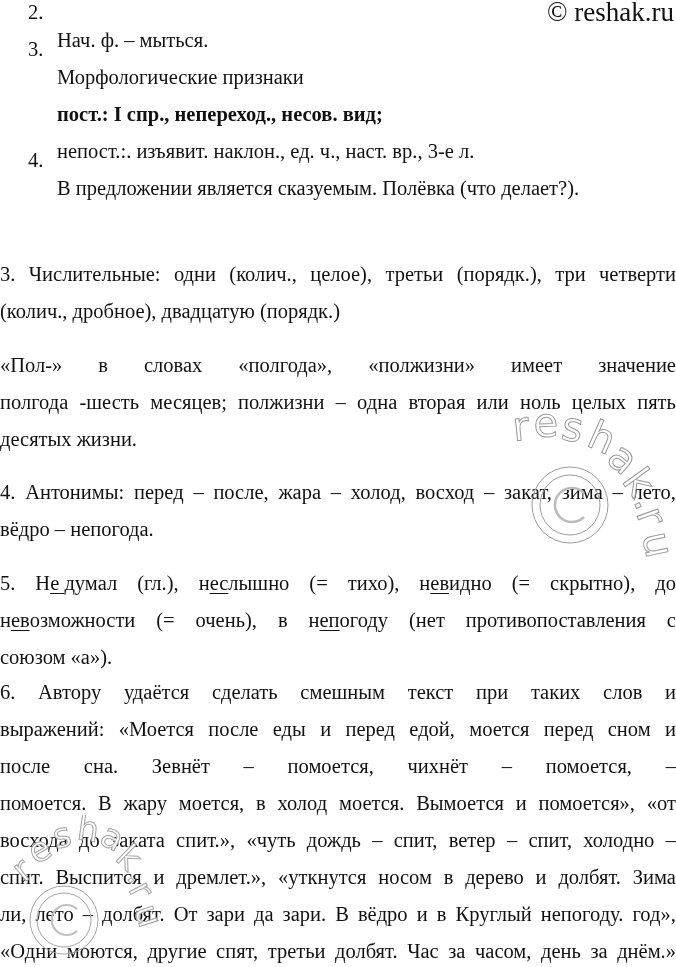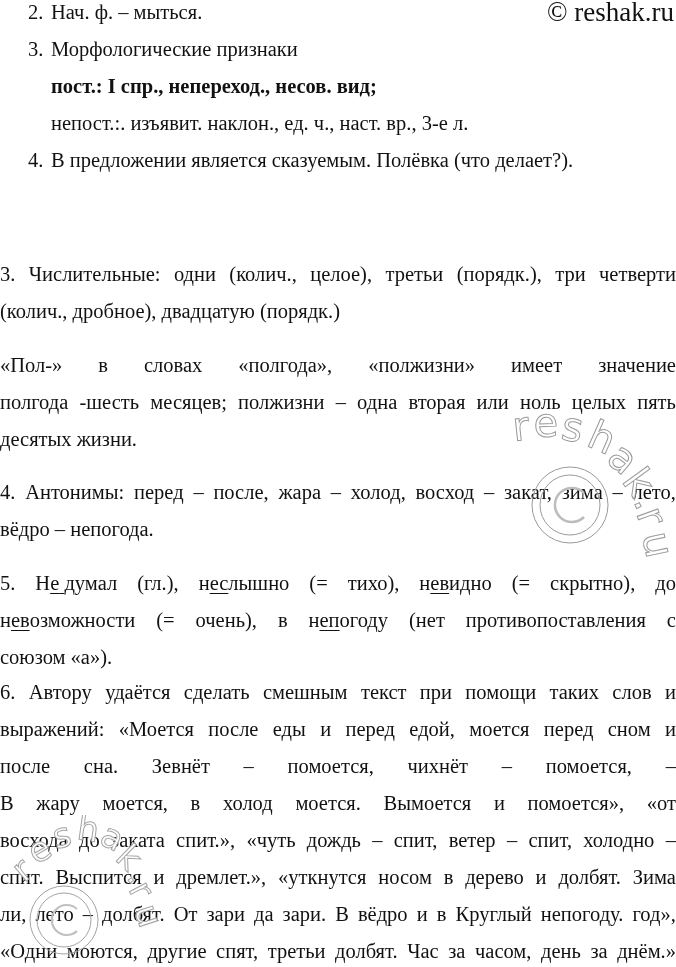--- a/index.html
+++ b/index.html
@@ -35,21 +35,22 @@
       position: absolute;
       white-space: nowrap;
       line-height: 24px;
     }
     .li-num {
       position: absolute;
       left: 28px;
     }
     .li-text {
       position: absolute;
-      left: 51px;
+      left: 57px;
+      margin-top: 28px;
     }
     .para {
       position: absolute;
       left: 0;
       width: 676px;
       line-height: 37px;
       text-align: justify;
       text-align-last: left;
     }
     .para .ll {
@@ -192,21 +193,20 @@
 
   <div class="para" style="top:674px;">
     <div class="jl-wrap">
       <span>6.</span>
       <span>Автору</span>
       <span>удаётся</span>
       <span>сделать</span>
       <span>смешным</span>
       <span>текст</span>
       <span>при</span>
-      <span>помощи</span>
       <span>таких</span>
       <span>слов</span>
       <span>и</span>
     </div>
     <div class="jl-wrap">
       <span>выражений:</span>
       <span>«Моется</span>
       <span>после</span>
       <span>еды</span>
       <span>и</span>
@@ -222,20 +222,21 @@
       <span>сна.</span>
       <span>Зевнёт</span>
       <span>–</span>
       <span>помоется,</span>
       <span>чихнёт</span>
       <span>–</span>
       <span>помоется,</span>
       <span>–</span>
     </div>
     <div class="jl-wrap">
+      <span>помоется.</span>
       <span>В</span>
       <span>жару</span>
       <span>моется,</span>
       <span>в</span>
       <span>холод</span>
       <span>моется.</span>
       <span>Вымоется</span>
       <span>и</span>
       <span>помоется»,</span>
       <span>«от</span>

